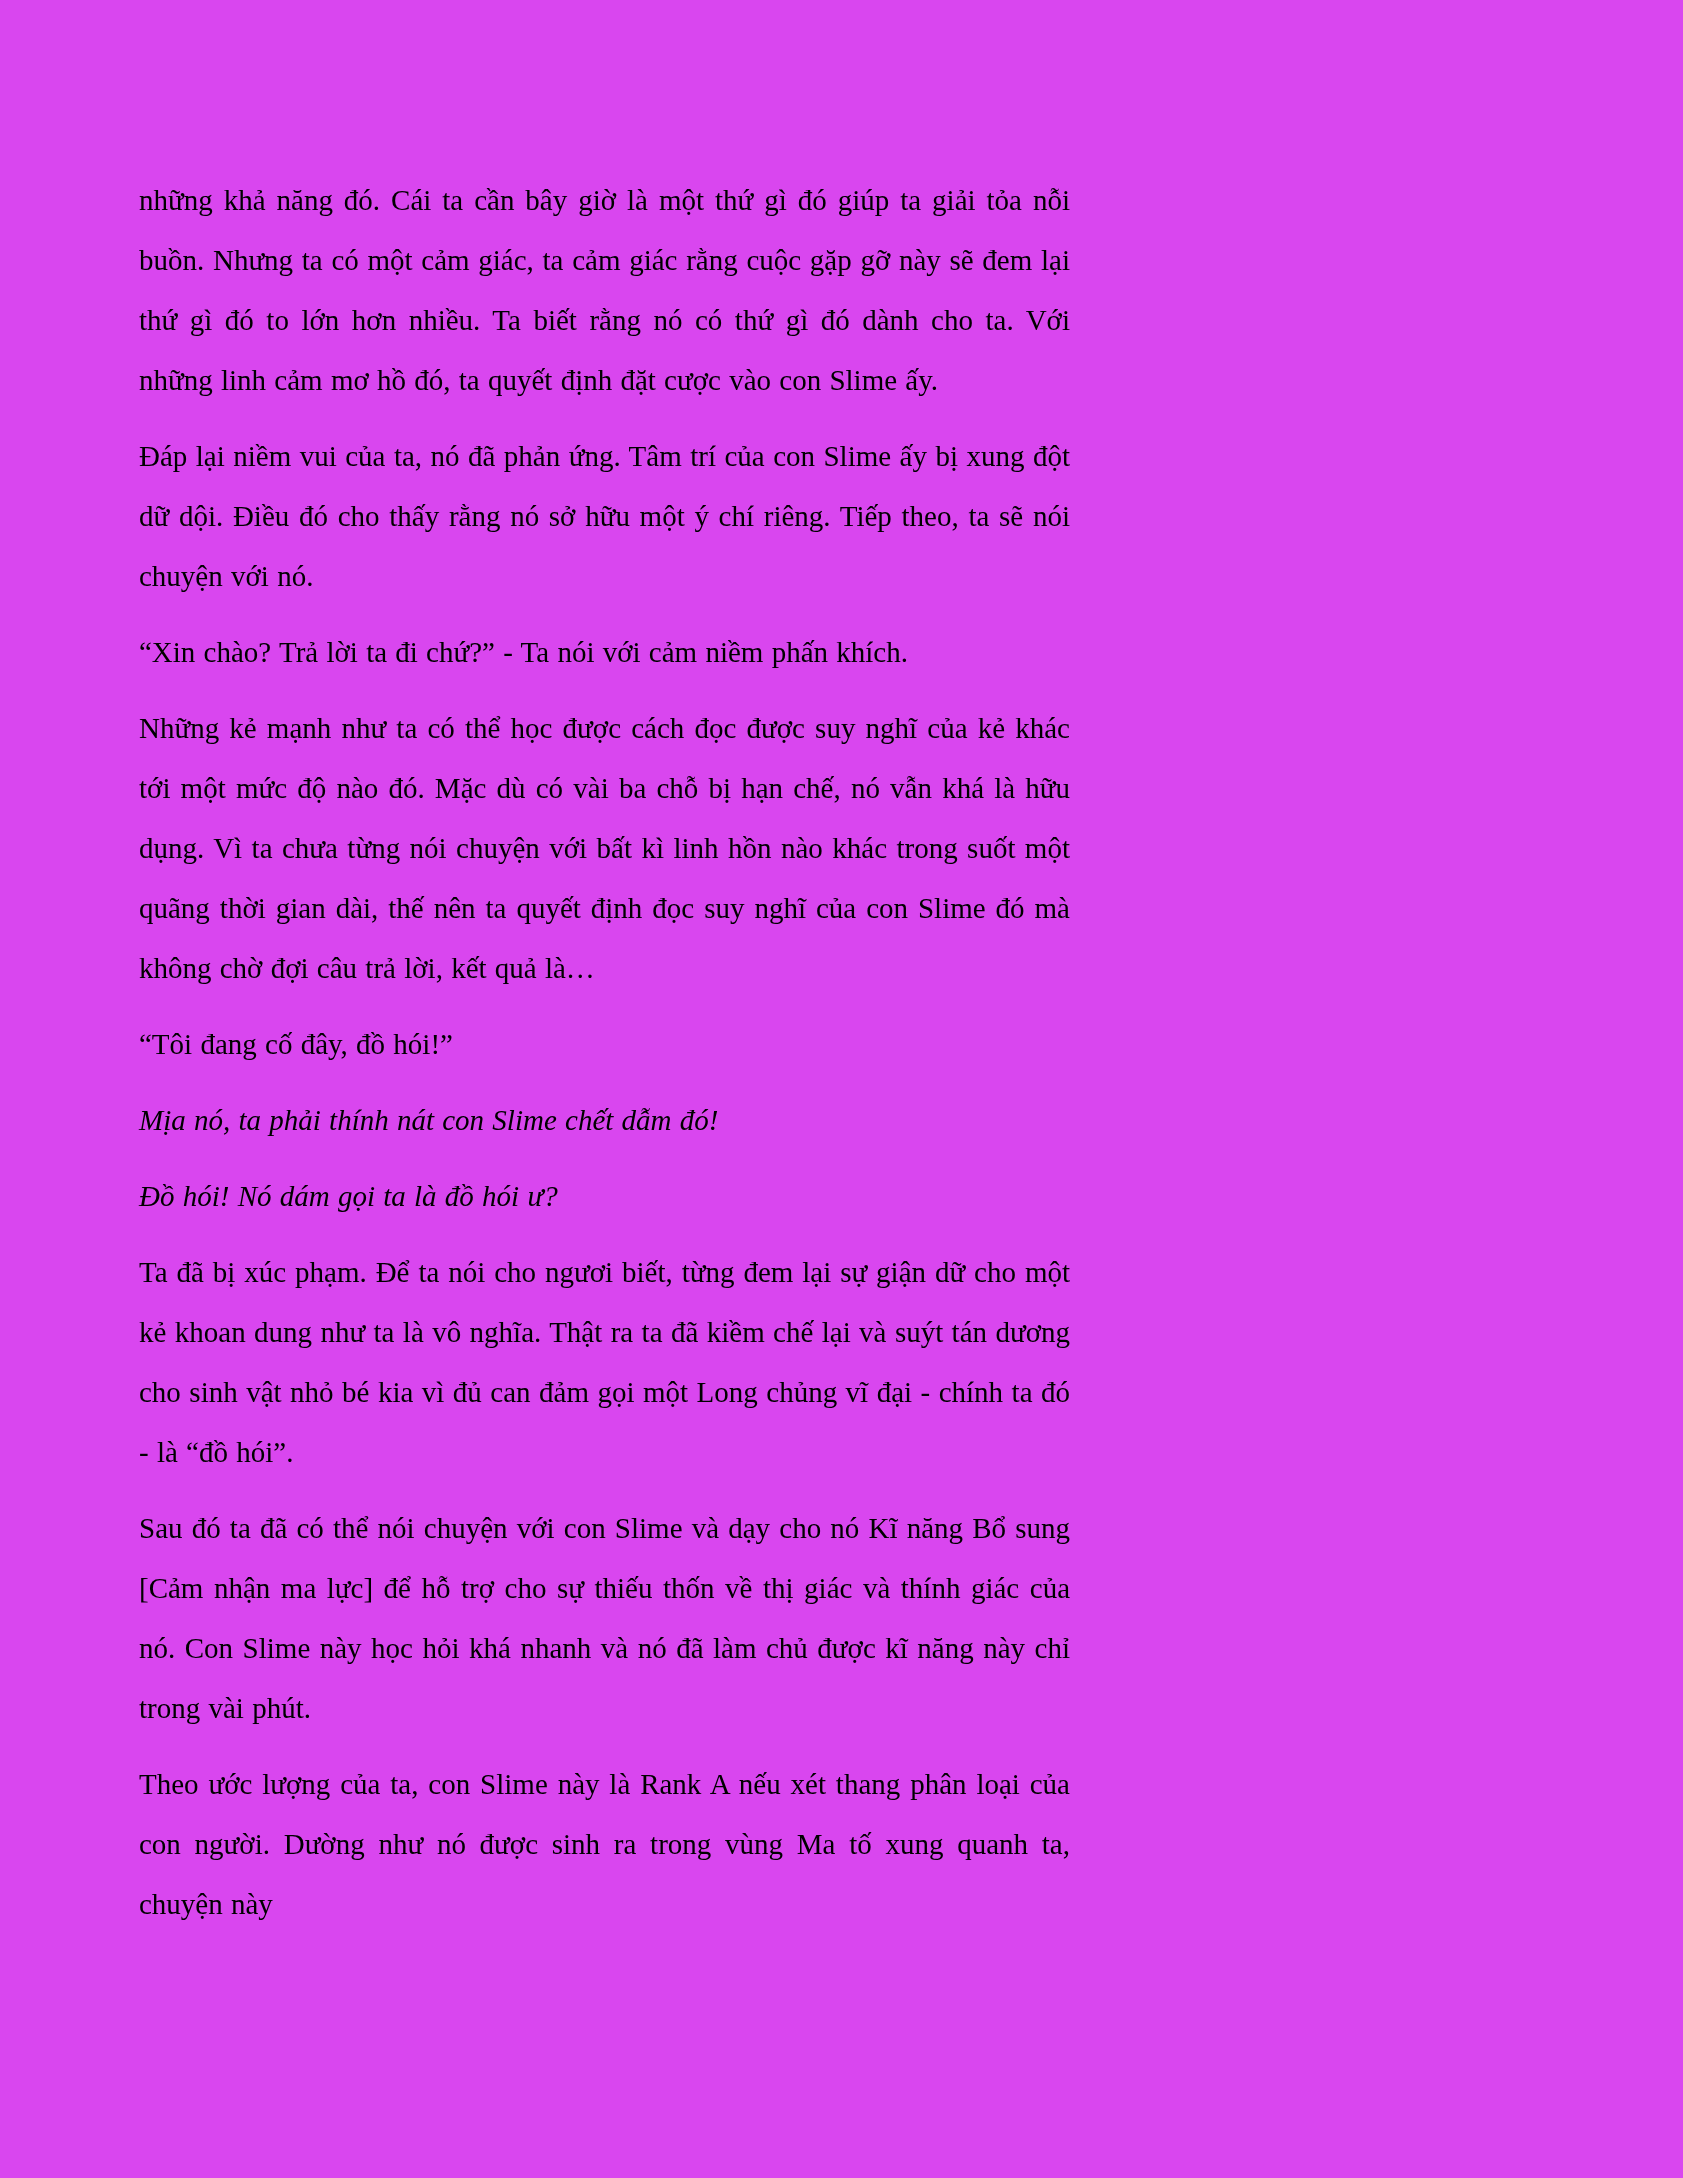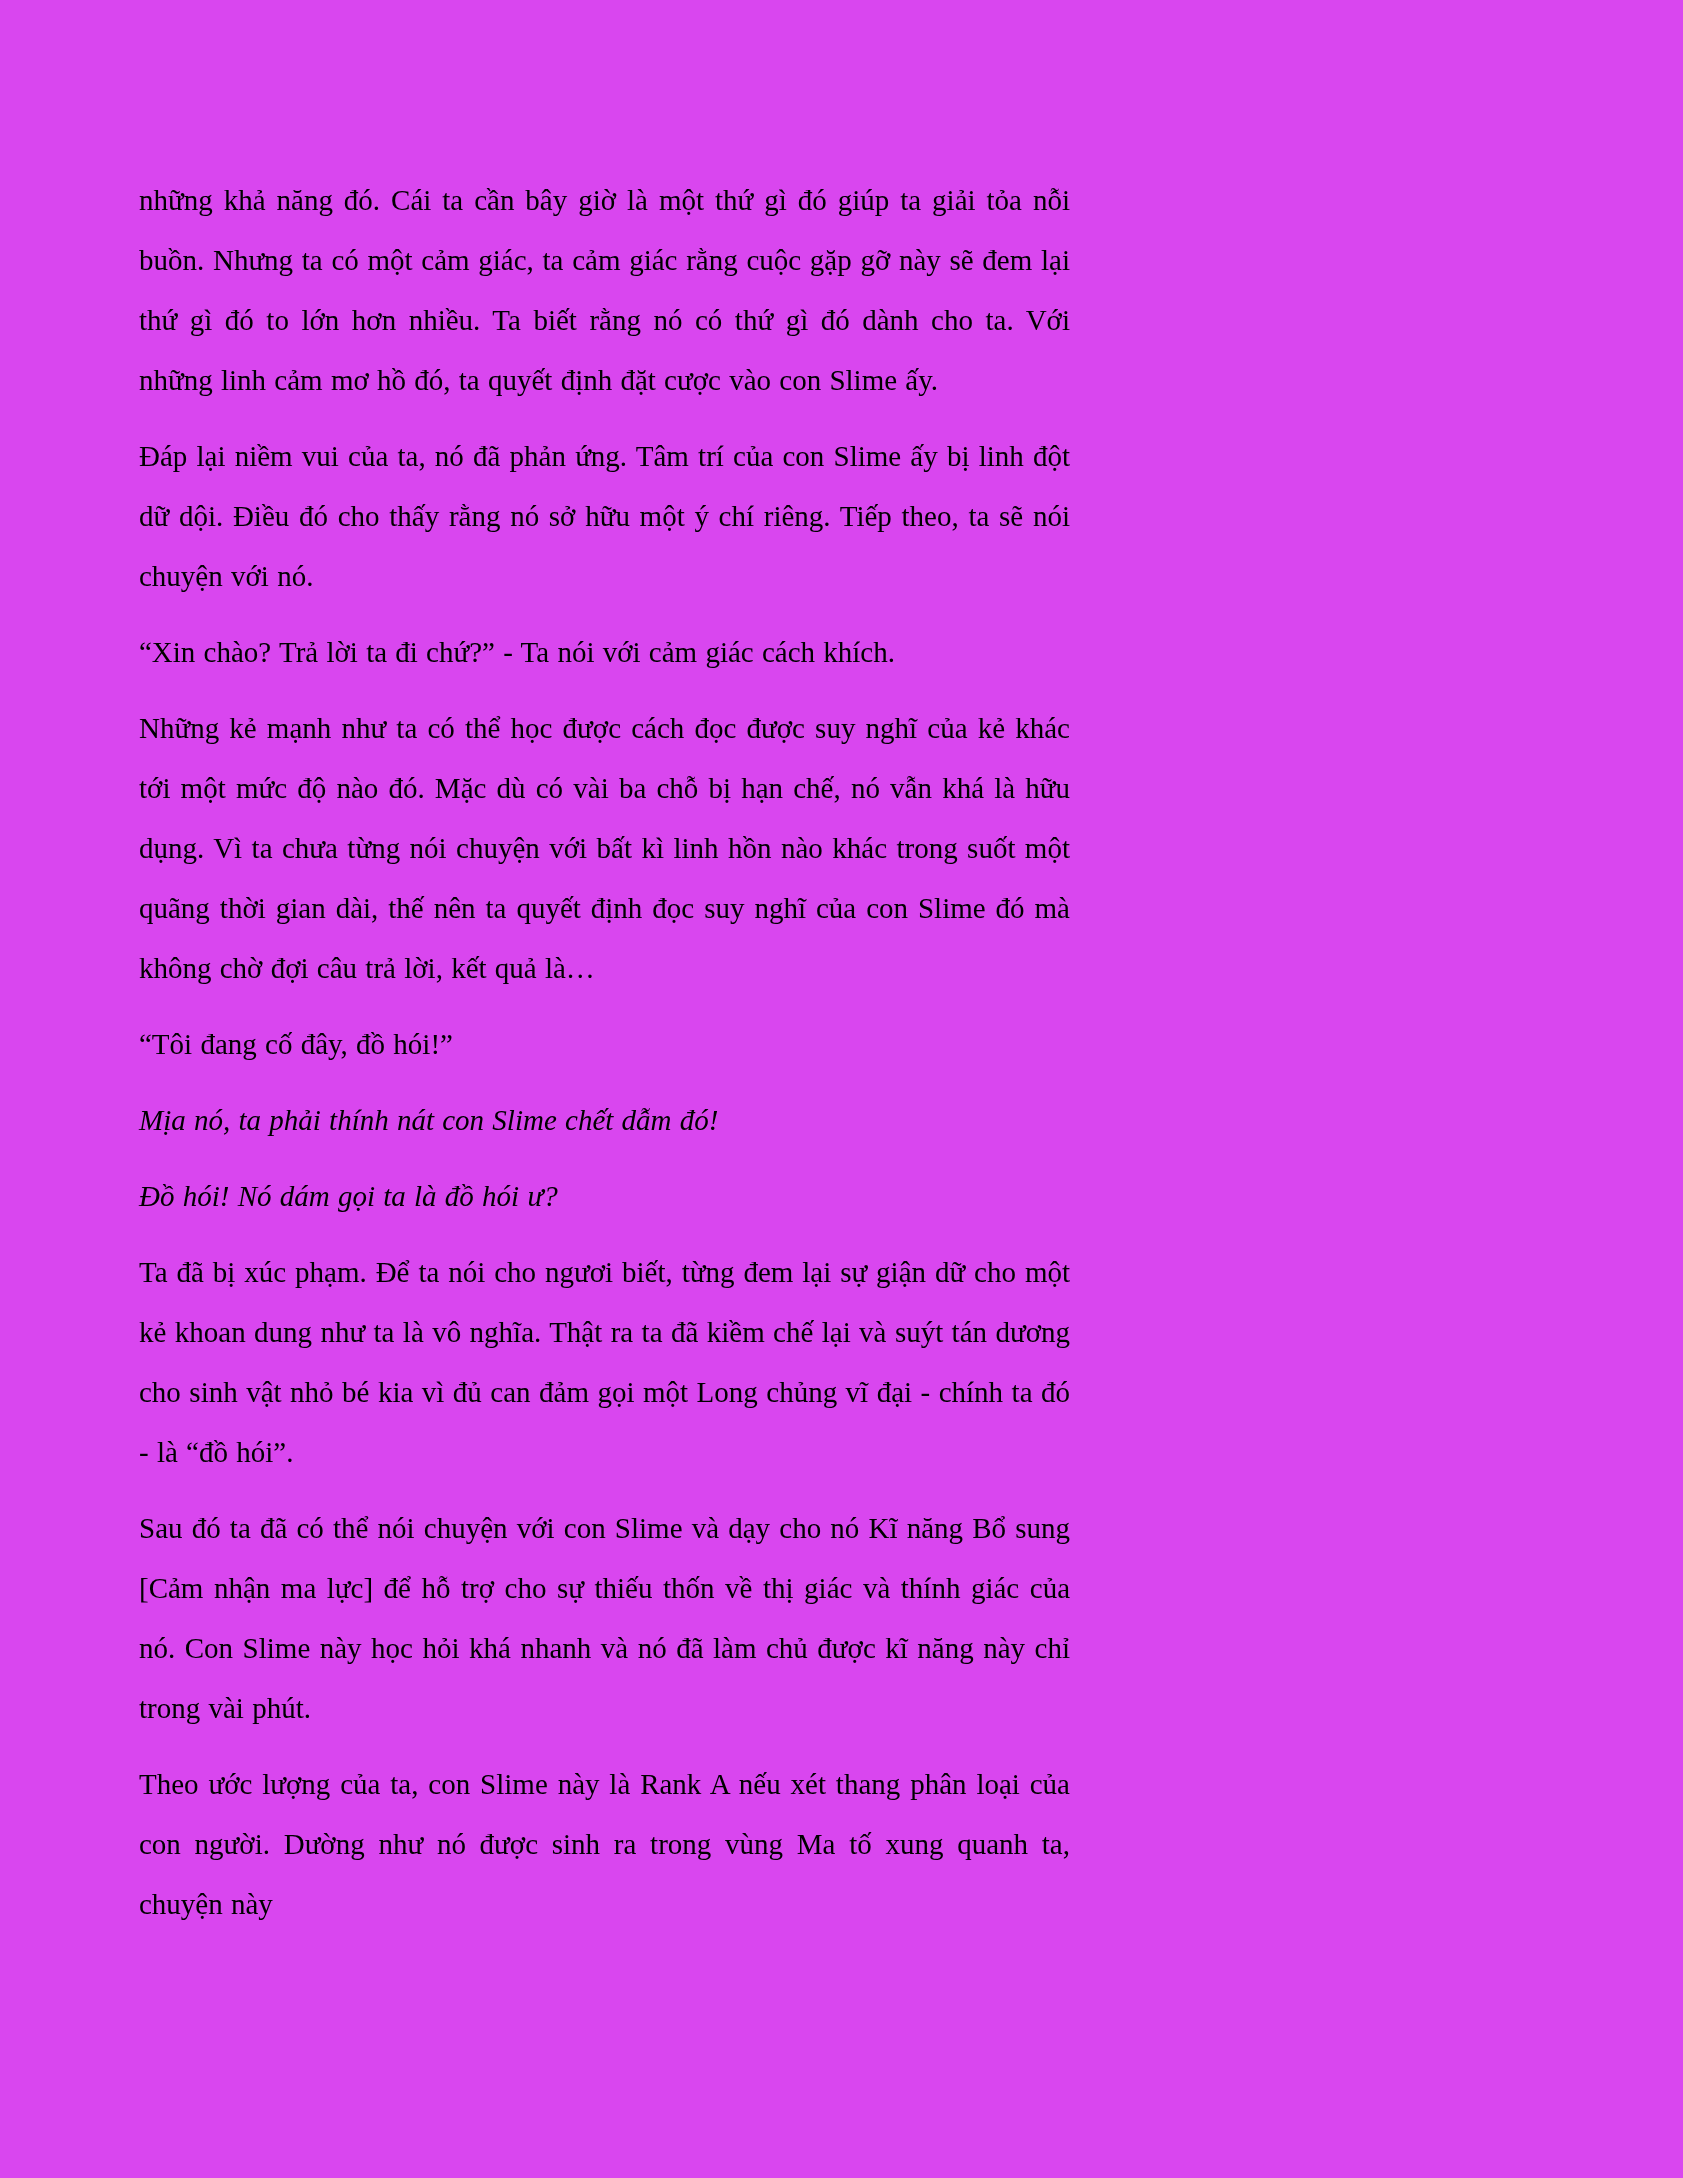--- a/index.html
+++ b/index.html
@@ -32,22 +32,22 @@
   .text-block p.italic {
     font-style: italic;
   }
 </style>
 </head>
 <body>
 
 <div class="page">
   <div class="text-block" id="text-block">
       <p>những khả năng đó. Cái ta cần bây giờ là một thứ gì đó giúp ta giải tỏa nỗi buồn. Nhưng ta có một cảm giác, ta cảm giác rằng cuộc gặp gỡ này sẽ đem lại thứ gì đó to lớn hơn nhiều. Ta biết rằng nó có thứ gì đó dành cho ta. Với những linh cảm mơ hồ đó, ta quyết định đặt cược vào con Slime ấy.</p>
-      <p>Đáp lại niềm vui của ta, nó đã phản ứng. Tâm trí của con Slime ấy bị linh đột dữ dội. Điều đó cho thấy rằng nó sở hữu một ý chí riêng. Tiếp theo, ta sẽ nói chuyện với nó.</p>
-      <p>“Xin chào? Trả lời ta đi chứ?” - Ta nói với cảm giác cách khích.</p>
+      <p>Đáp lại niềm vui của ta, nó đã phản ứng. Tâm trí của con Slime ấy bị xung đột dữ dội. Điều đó cho thấy rằng nó sở hữu một ý chí riêng. Tiếp theo, ta sẽ nói chuyện với nó.</p>
+      <p>“Xin chào? Trả lời ta đi chứ?” - Ta nói với cảm niềm phấn khích.</p>
       <p>Những kẻ mạnh như ta có thể học được cách đọc được suy nghĩ của kẻ khác tới một mức độ nào đó. Mặc dù có vài ba chỗ bị hạn chế, nó vẫn khá là hữu dụng. Vì ta chưa từng nói chuyện với bất kì linh hồn nào khác trong suốt một quãng thời gian dài, thế nên ta quyết định đọc suy nghĩ của con Slime đó mà không chờ đợi câu trả lời, kết quả là…</p>
       <p>“Tôi đang cố đây, đồ hói!”</p>
       <p class="italic">Mịa nó, ta phải thính nát con Slime chết dẫm đó!</p>
       <p class="italic">Đồ hói! Nó dám gọi ta là đồ hói ư?</p>
       <p>Ta đã bị xúc phạm. Để ta nói cho ngươi biết, từng đem lại sự giận dữ cho một kẻ khoan dung như ta là vô nghĩa. Thật ra ta đã kiềm chế lại và suýt tán dương cho sinh vật nhỏ bé kia vì đủ can đảm gọi một Long chủng vĩ đại - chính ta đó - là “đồ hói”.</p>
       <p>Sau đó ta đã có thể nói chuyện với con Slime và dạy cho nó Kĩ năng Bổ sung [Cảm nhận ma lực] để hỗ trợ cho sự thiếu thốn về thị giác và thính giác của nó. Con Slime này học hỏi  khá nhanh và nó đã làm chủ được kĩ năng này chỉ trong vài phút.</p>
       <p>Theo ước lượng của ta, con Slime này là Rank A nếu xét thang phân loại của con người. Dường như nó được sinh ra trong vùng Ma tố xung quanh ta, chuyện này</p>
     </div>
 </div>
 

